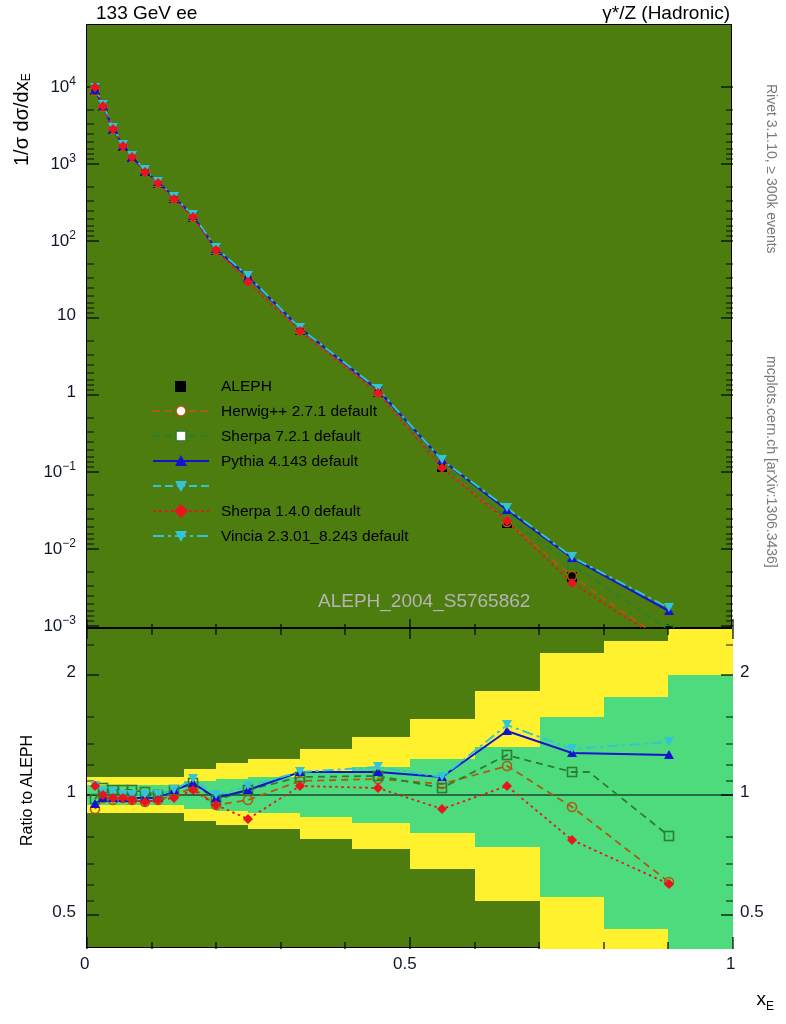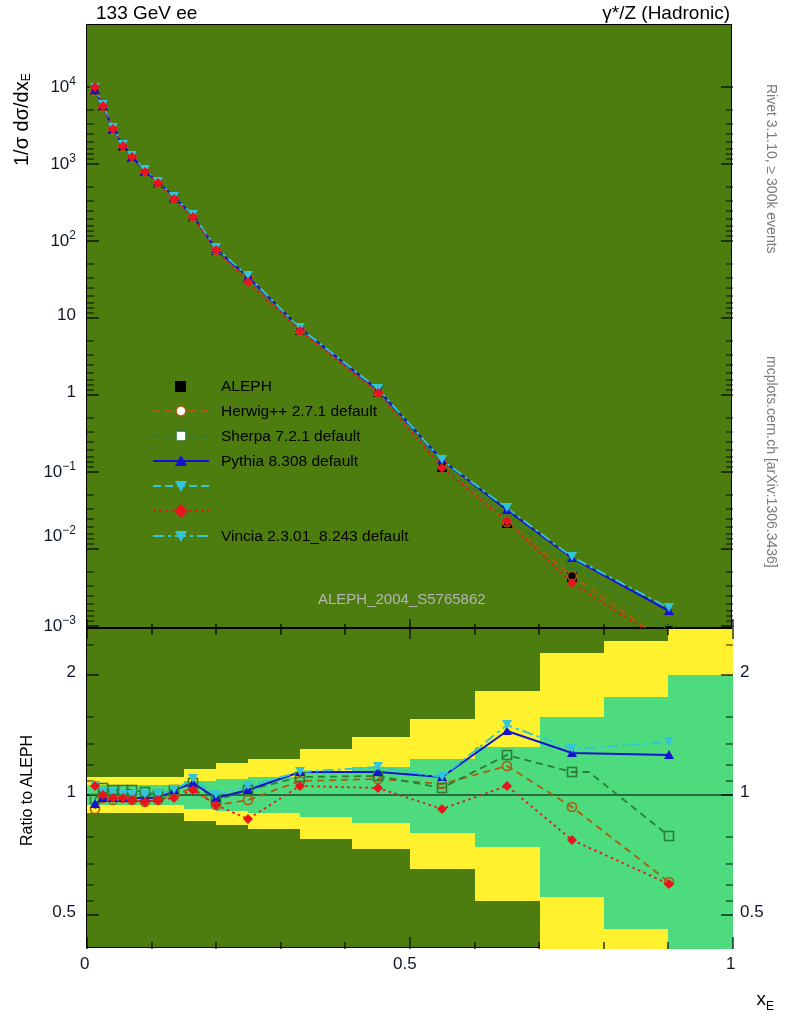--- a/index.html
+++ b/index.html
@@ -32,21 +32,21 @@
   .tick-y{text-align:right;}
   .exp{font-size:12px;vertical-align:super;}
   .sub{font-size:12px;vertical-align:sub;}
 
   
   #legend{position:absolute;left:150px;top:372px;font-size:15.5px;line-height:25px;}
   .leg-row{display:flex;align-items:center;height:25px;}
   .leg-sym{width:62px;height:20px;position:relative;margin-right:8px;}
   .leg-lbl{white-space:nowrap;}
 
-  .watermark{position:absolute;left:318px;top:590px;font-size:15px;color:#b5b5b5;}
+  .watermark{position:absolute;left:318px;top:590px;font-size:19px;color:#b5b5b5;}
 
   svg{position:absolute;left:0;top:0;overflow:visible;}
 </style>
 </head>
 <body>
 
 <div id="root">
 
   <div class="hdr" id="hdr-left">133 GeV ee</div>
   <div class="hdr" id="hdr-right">γ*/Z (Hadronic)</div>
@@ -353,57 +353,58 @@
         </span>
         <span class="leg-lbl">Sherpa 7.2.1 default</span>
       </div>
       <div class="leg-row">
         <span class="leg-sym">
           <svg width="62" height="20">
               <line x1="2" y1="10" x2="58" y2="10" stroke="#1414d0" stroke-width="2"></line>
               <polygon points="30,4 36,15 24,15" fill="#1414d0"></polygon>
             </svg>
         </span>
-        <span class="leg-lbl">Pythia 8.308 default</span>
+        <span class="leg-lbl">Pythia 4.143 default</span>
       </div>
       <div class="leg-row">
         <span class="leg-sym">
           <svg width="62" height="20">
               <line x1="2" y1="10" x2="58" y2="10" stroke="#33c4d6" stroke-width="1.9" stroke-dasharray="8,4"></line>
               <polygon points="24,5 36,5 30,16" fill="#33c4d6"></polygon>
             </svg>
         </span>
       </div>
       <div class="leg-row">
         <span class="leg-sym">
           <svg width="62" height="20">
               <line x1="2" y1="10" x2="58" y2="10" stroke="#e8151e" stroke-width="1.8" stroke-dasharray="2.5,3.5"></line>
               <polygon points="30,3 37,10 30,17 23,10" fill="#e8151e"></polygon>
             </svg>
         </span>
+        <span class="leg-lbl">Sherpa 1.4.0 default</span>
       </div>
       <div class="leg-row">
         <span class="leg-sym">
           <svg width="62" height="20">
               <line x1="2" y1="10" x2="58" y2="10" stroke="#33c4d6" stroke-width="1.9" stroke-dasharray="11,4,3,4"></line>
               <polygon points="24,5 36,5 30,16" fill="#33c4d6"></polygon>
             </svg>
         </span>
         <span class="leg-lbl">Vincia 2.3.01_8.243 default</span>
       </div>
     </div>
   </div>
 
   <div class="tick tick-y" style="left:14px;top:74px;width:62px;">10<span class="exp">4</span></div>
   <div class="tick tick-y" style="left:14px;top:151px;width:62px;">10<span class="exp">3</span></div>
   <div class="tick tick-y" style="left:14px;top:228px;width:62px;">10<span class="exp">2</span></div>
   <div class="tick tick-y" style="left:14px;top:305px;width:62px;">10</div>
   <div class="tick tick-y" style="left:14px;top:382px;width:62px;">1</div>
   <div class="tick tick-y" style="left:8px;top:459px;width:68px;">10<span class="exp">−1</span></div>
-  <div class="tick tick-y" style="left:8px;top:523px;width:68px;">10<span class="exp">−2</span></div>
+  <div class="tick tick-y" style="left:8px;top:536px;width:68px;">10<span class="exp">−2</span></div>
   <div class="tick tick-y" style="left:8px;top:613px;width:68px;">10<span class="exp">−3</span></div>
 
   <div class="watermark">ALEPH_2004_S5765862</div>
 
   <div class="plot-frame" id="ratio-panel">
     <svg width="646" height="320" viewBox="0 0 646 320">
 
       <g fill="#fff12e">
         <rect x="0" y="148" width="97" height="36"></rect>
         <rect x="97" y="140" width="32" height="52"></rect>

